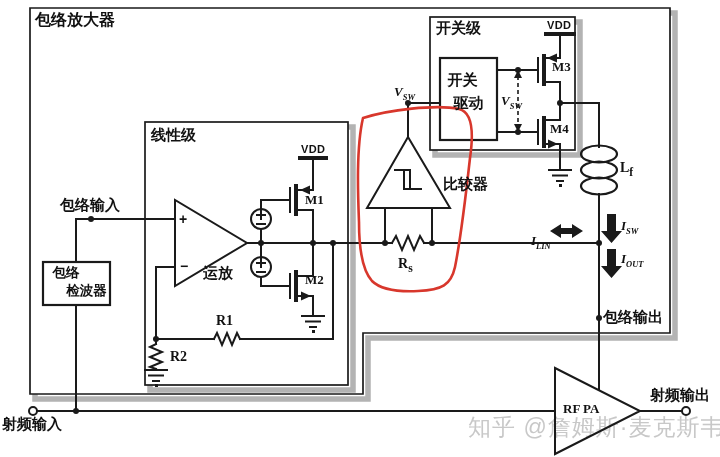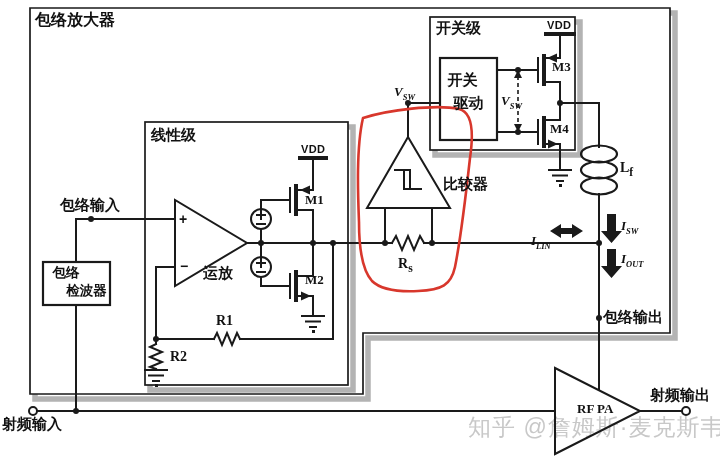--- a/index.html
+++ b/index.html
@@ -214,21 +214,21 @@
   <div class="lbl fs15 ctr" style="left:440px;top:94px;width:57px;">驱动</div>
 
   <div class="lbl fs13 ctr" style="left:43px;top:265px;width:46px;">包络</div>
   <div class="lbl fs13 ctr" style="left:43px;top:283px;width:87px;">检波器</div>
 
   <div class="lbl fs15" style="left:203px;top:264px;">运放</div>
   <div class="lbl fs14" style="left:179px;top:211px;">+</div>
   <div class="lbl fs14" style="left:180px;top:258px;">−</div>
 
   <div class="lbl fs15" style="left:443px;top:175px;">比较器</div>
-  <div class="lbl dev" style="left:577px;top:402px;">RF PA</div>
+  <div class="lbl dev" style="left:563px;top:402px;">RF PA</div>
 
   <div class="lbl fs15" style="left:60px;top:196px;">包络输入</div>
   <div class="lbl fs15" style="left:603px;top:308px;">包络输出</div>
   <div class="lbl fs15" style="left:2px;top:415px;">射频输入</div>
   <div class="lbl fs15" style="left:650px;top:386px;">射频输出</div>
 
   <div class="lbl vdd" style="left:301px;top:143px;">VDD</div>
   <div class="lbl vdd" style="left:547px;top:19px;">VDD</div>
 
   <div class="lbl dev" style="left:305px;top:193px;">M1</div>

